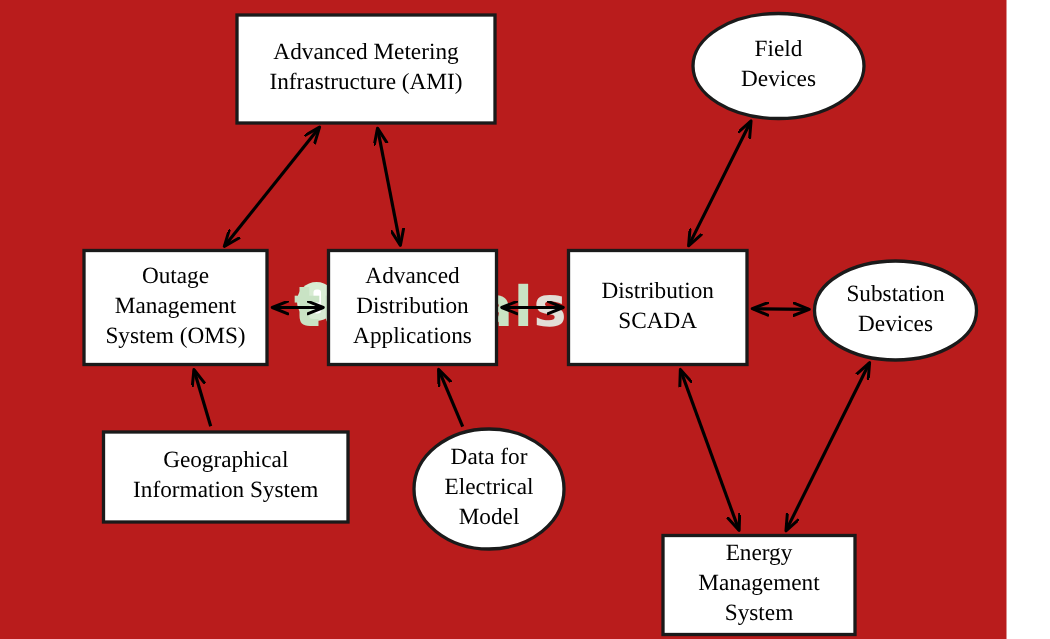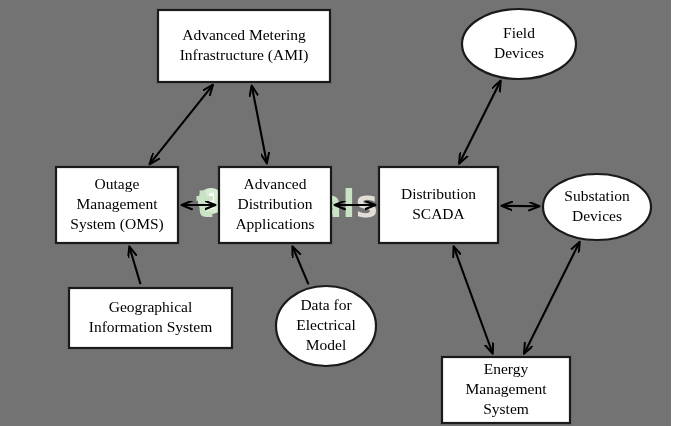--- a/index.html
+++ b/index.html
@@ -4,21 +4,21 @@
 <style>
   html, body {
     margin: 0;
     padding: 0;
     background: #ffffff;
   }
   #canvas {
     position: relative;
     width: 671px;
     height: 426px;
-    background: #737373;
+    background: #b91c1c;
     overflow: hidden;
     font-family: "Liberation Serif", "DejaVu Serif", serif;
   }
   #diagram-svg {
     position: absolute;
     left: 0;
     top: 0;
     width: 700px;
     height: 426px;
   }

